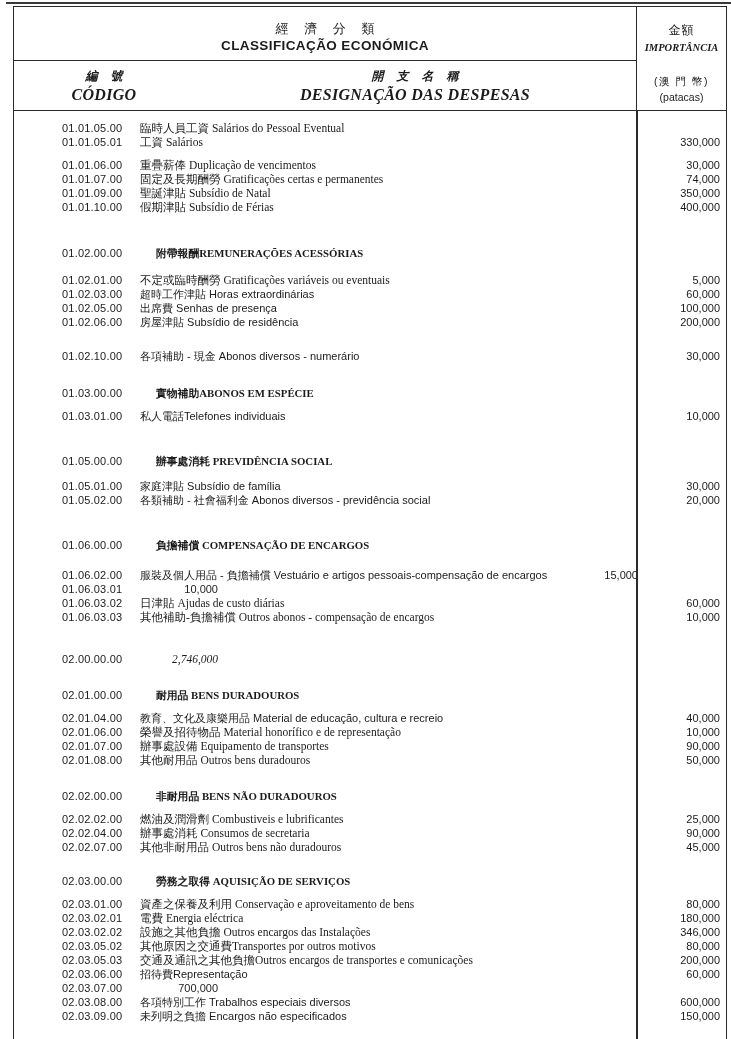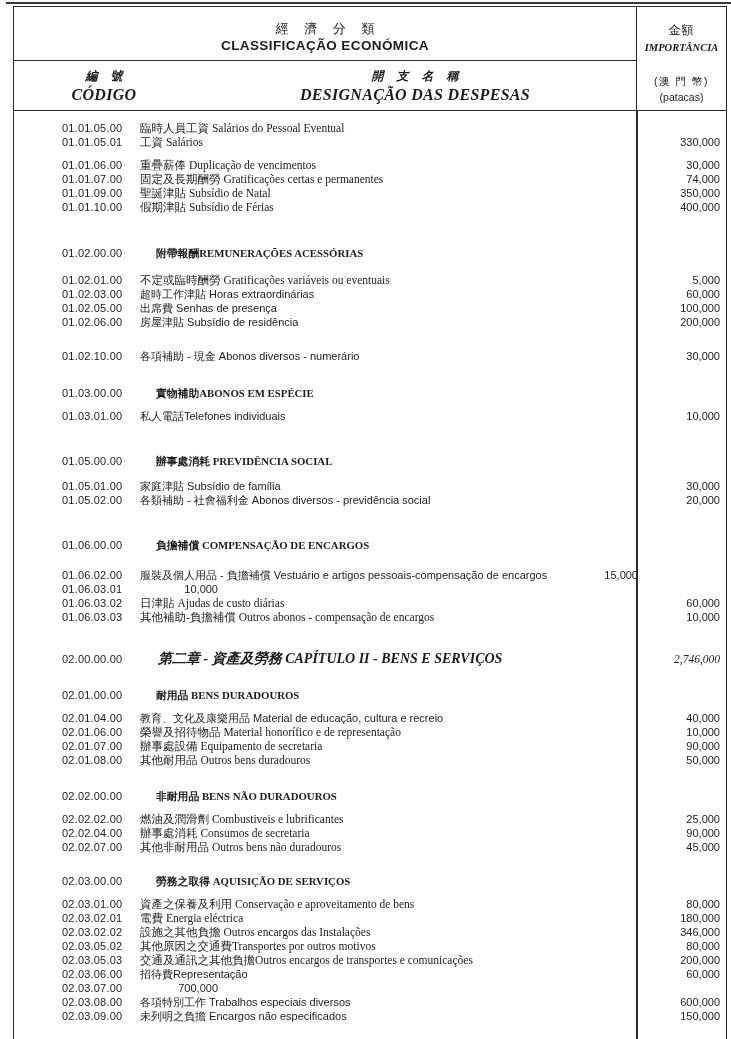--- a/index.html
+++ b/index.html
@@ -208,41 +208,40 @@
         <span class="desc">日津貼 Ajudas de custo diárias</span>
         <span class="amount">60,000</span>
       </div>
       <div class="row item serif">
         <span class="code">01.06.03.03</span>
         <span class="desc">其他補助-負擔補償 Outros abonos - compensação de encargos</span>
         <span class="amount">10,000</span>
       </div>
       <div class="row chapter" style="margin-top: 26px;">
         <span class="code">02.00.00.00</span>
-        <span class="desc">第二章 - 資產及勞務 CAPÍTULO II - BENS E SERVIÇOS</span>
         <span class="amount">2,746,000</span>
       </div>
       <div class="row section" style="margin-top: 20px;">
         <span class="code">02.01.00.00</span>
         <span class="desc">耐用品 BENS DURADOUROS</span>
         <span class="amount"></span>
       </div>
       <div class="row item" style="margin-top: 9px;">
         <span class="code">02.01.04.00</span>
         <span class="desc">教育、文化及康樂用品 Material de educação, cultura e recreio</span>
         <span class="amount">40,000</span>
       </div>
       <div class="row item serif">
         <span class="code">02.01.06.00</span>
         <span class="desc">榮譽及招待物品 Material honorífico e de representação</span>
         <span class="amount">10,000</span>
       </div>
       <div class="row item serif">
         <span class="code">02.01.07.00</span>
-        <span class="desc">辦事處設備 Equipamento de secretaria</span>
+        <span class="desc">辦事處設備 Equipamento de transportes</span>
         <span class="amount">90,000</span>
       </div>
       <div class="row item serif">
         <span class="code">02.01.08.00</span>
         <span class="desc">其他耐用品 Outros bens duradouros</span>
         <span class="amount">50,000</span>
       </div>
       <div class="row section" style="margin-top: 22px;">
         <span class="code">02.02.00.00</span>
         <span class="desc">非耐用品 BENS NÃO DURADOUROS</span>

